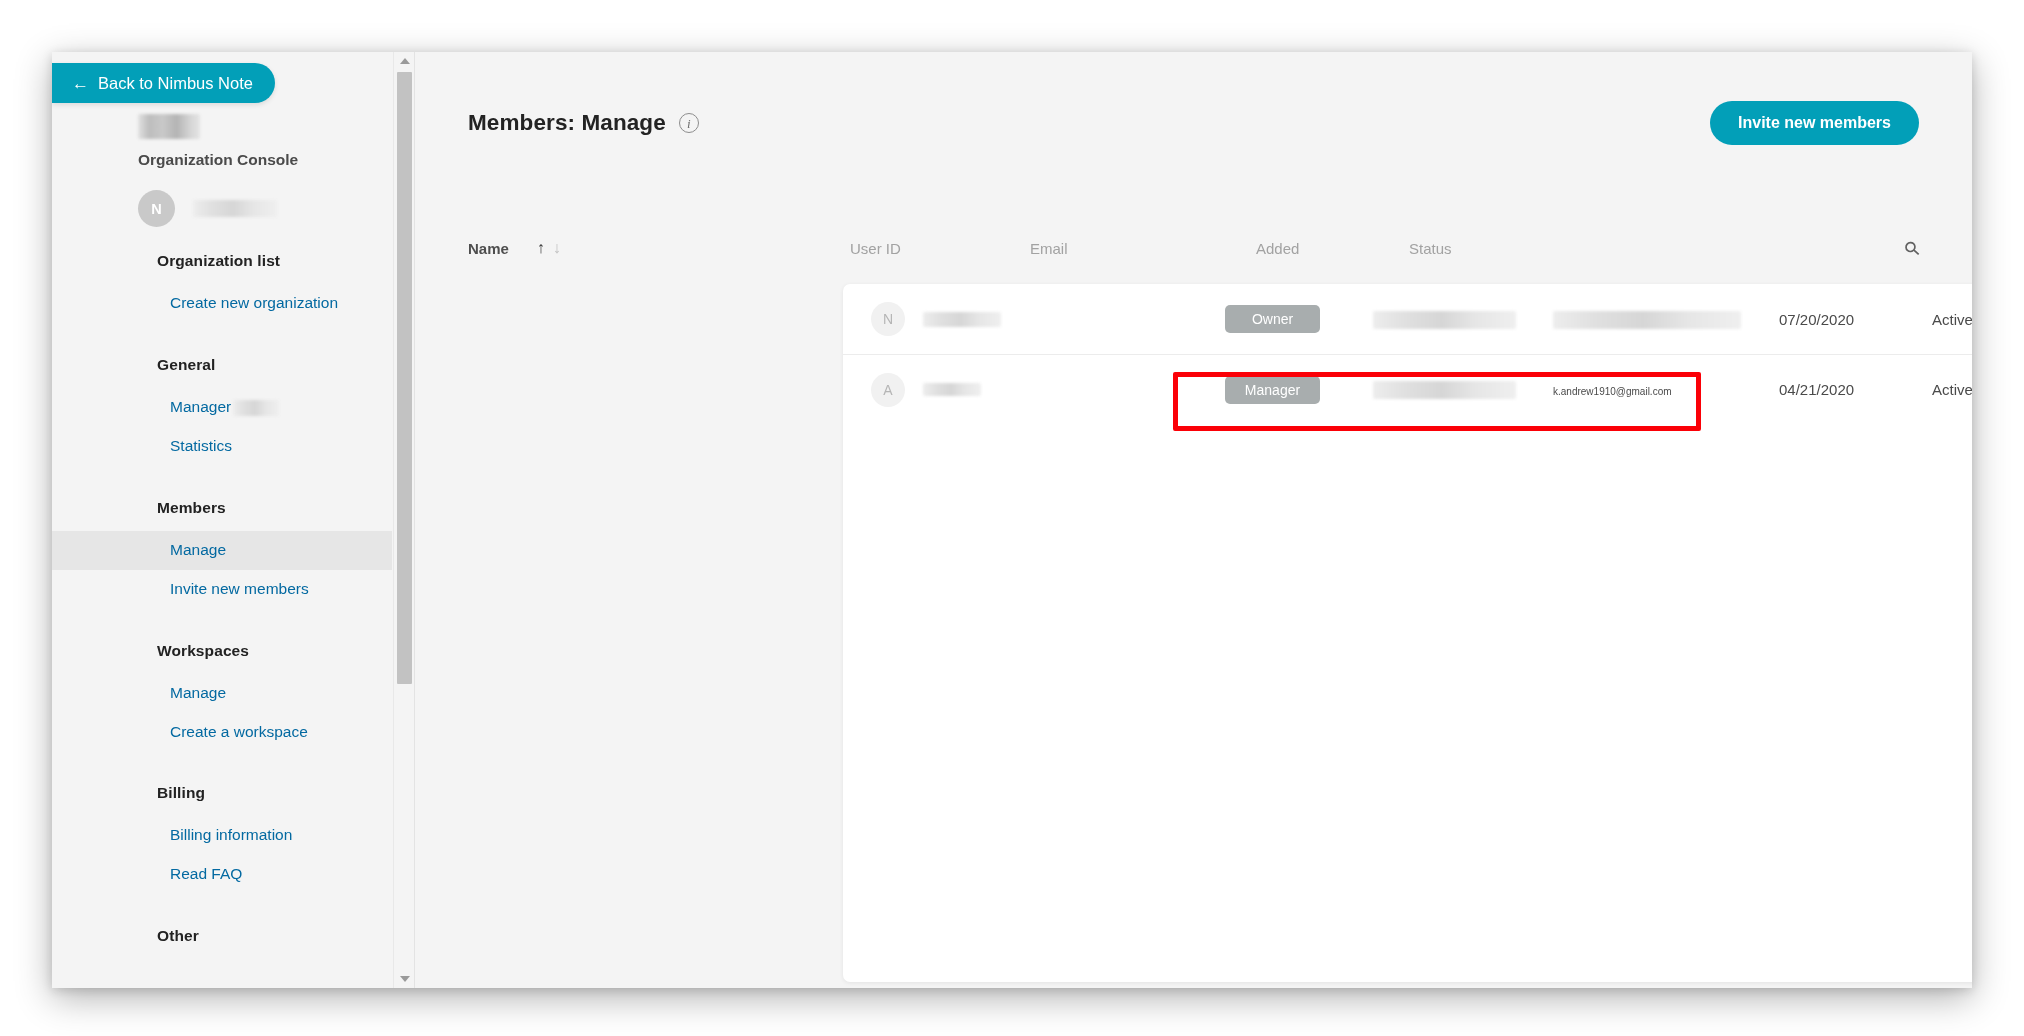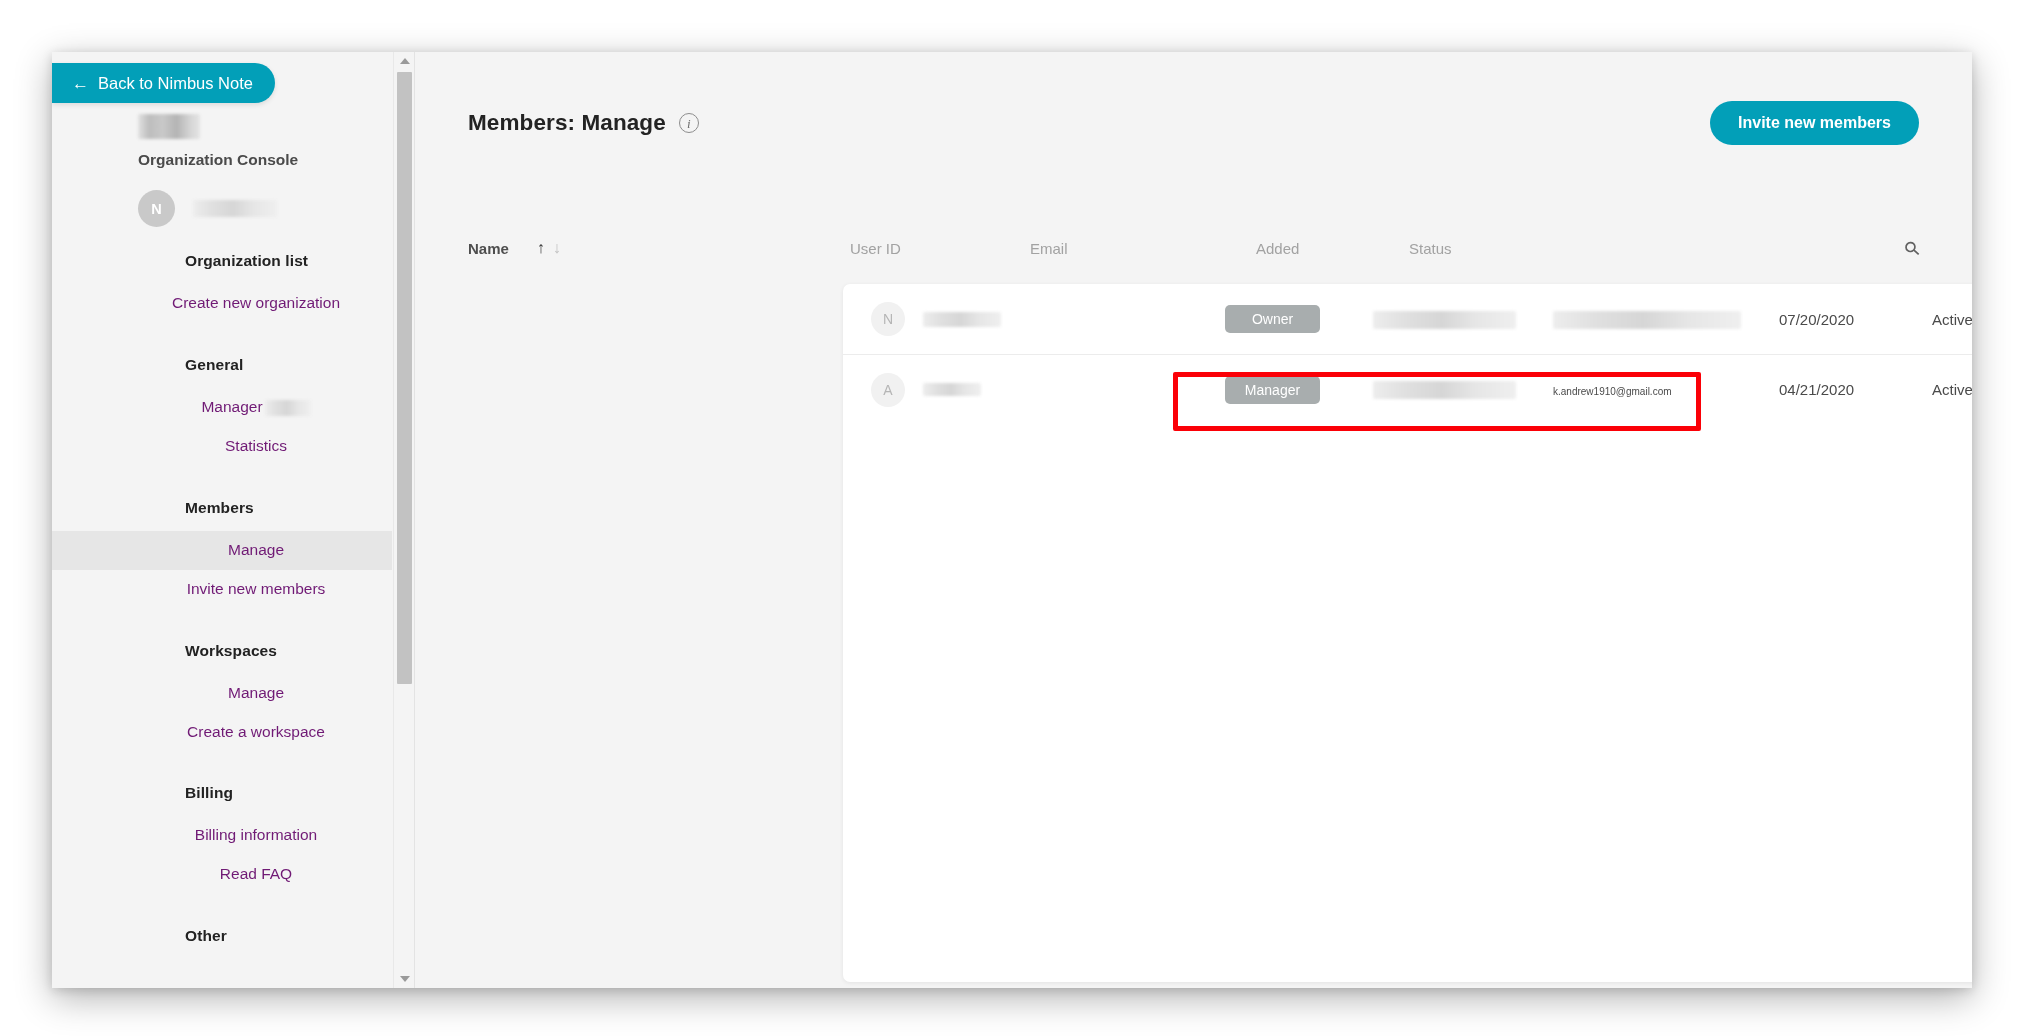--- a/index.html
+++ b/index.html
@@ -107,33 +107,31 @@
   .nav { position: absolute; left: 0; top: 200px; width: 340px; }
 
   .nav-section-title {
     padding: 0 0 0 105px;
     margin-top: 33px;
     margin-bottom: 14px;
     font-size: 15.5px;
     font-weight: 700;
     color: #222222;
     letter-spacing: 0.1px;
-    margin-left: 28px;
   }
   .nav-section-title.first { margin-top: 0; }
 
   .nav-item {
     display: block;
-    padding: 9px 0 9px 68px;
+    padding: 9px 0 9px 118px;
     font-size: 15.5px;
-    color: #701a75;
+    color: #0369a1;
     text-decoration: none;
     cursor: pointer;
     line-height: 1.35;
-    text-align: center;
   }
   .nav-item.active { background: #e6e6e6; }
   .settings-redact { width: 46px; height: 16px; margin-left: 2px; }
 
   
   .sb-scroll {
     position: absolute;
     right: 0;
     top: 0;
     width: 21px;

